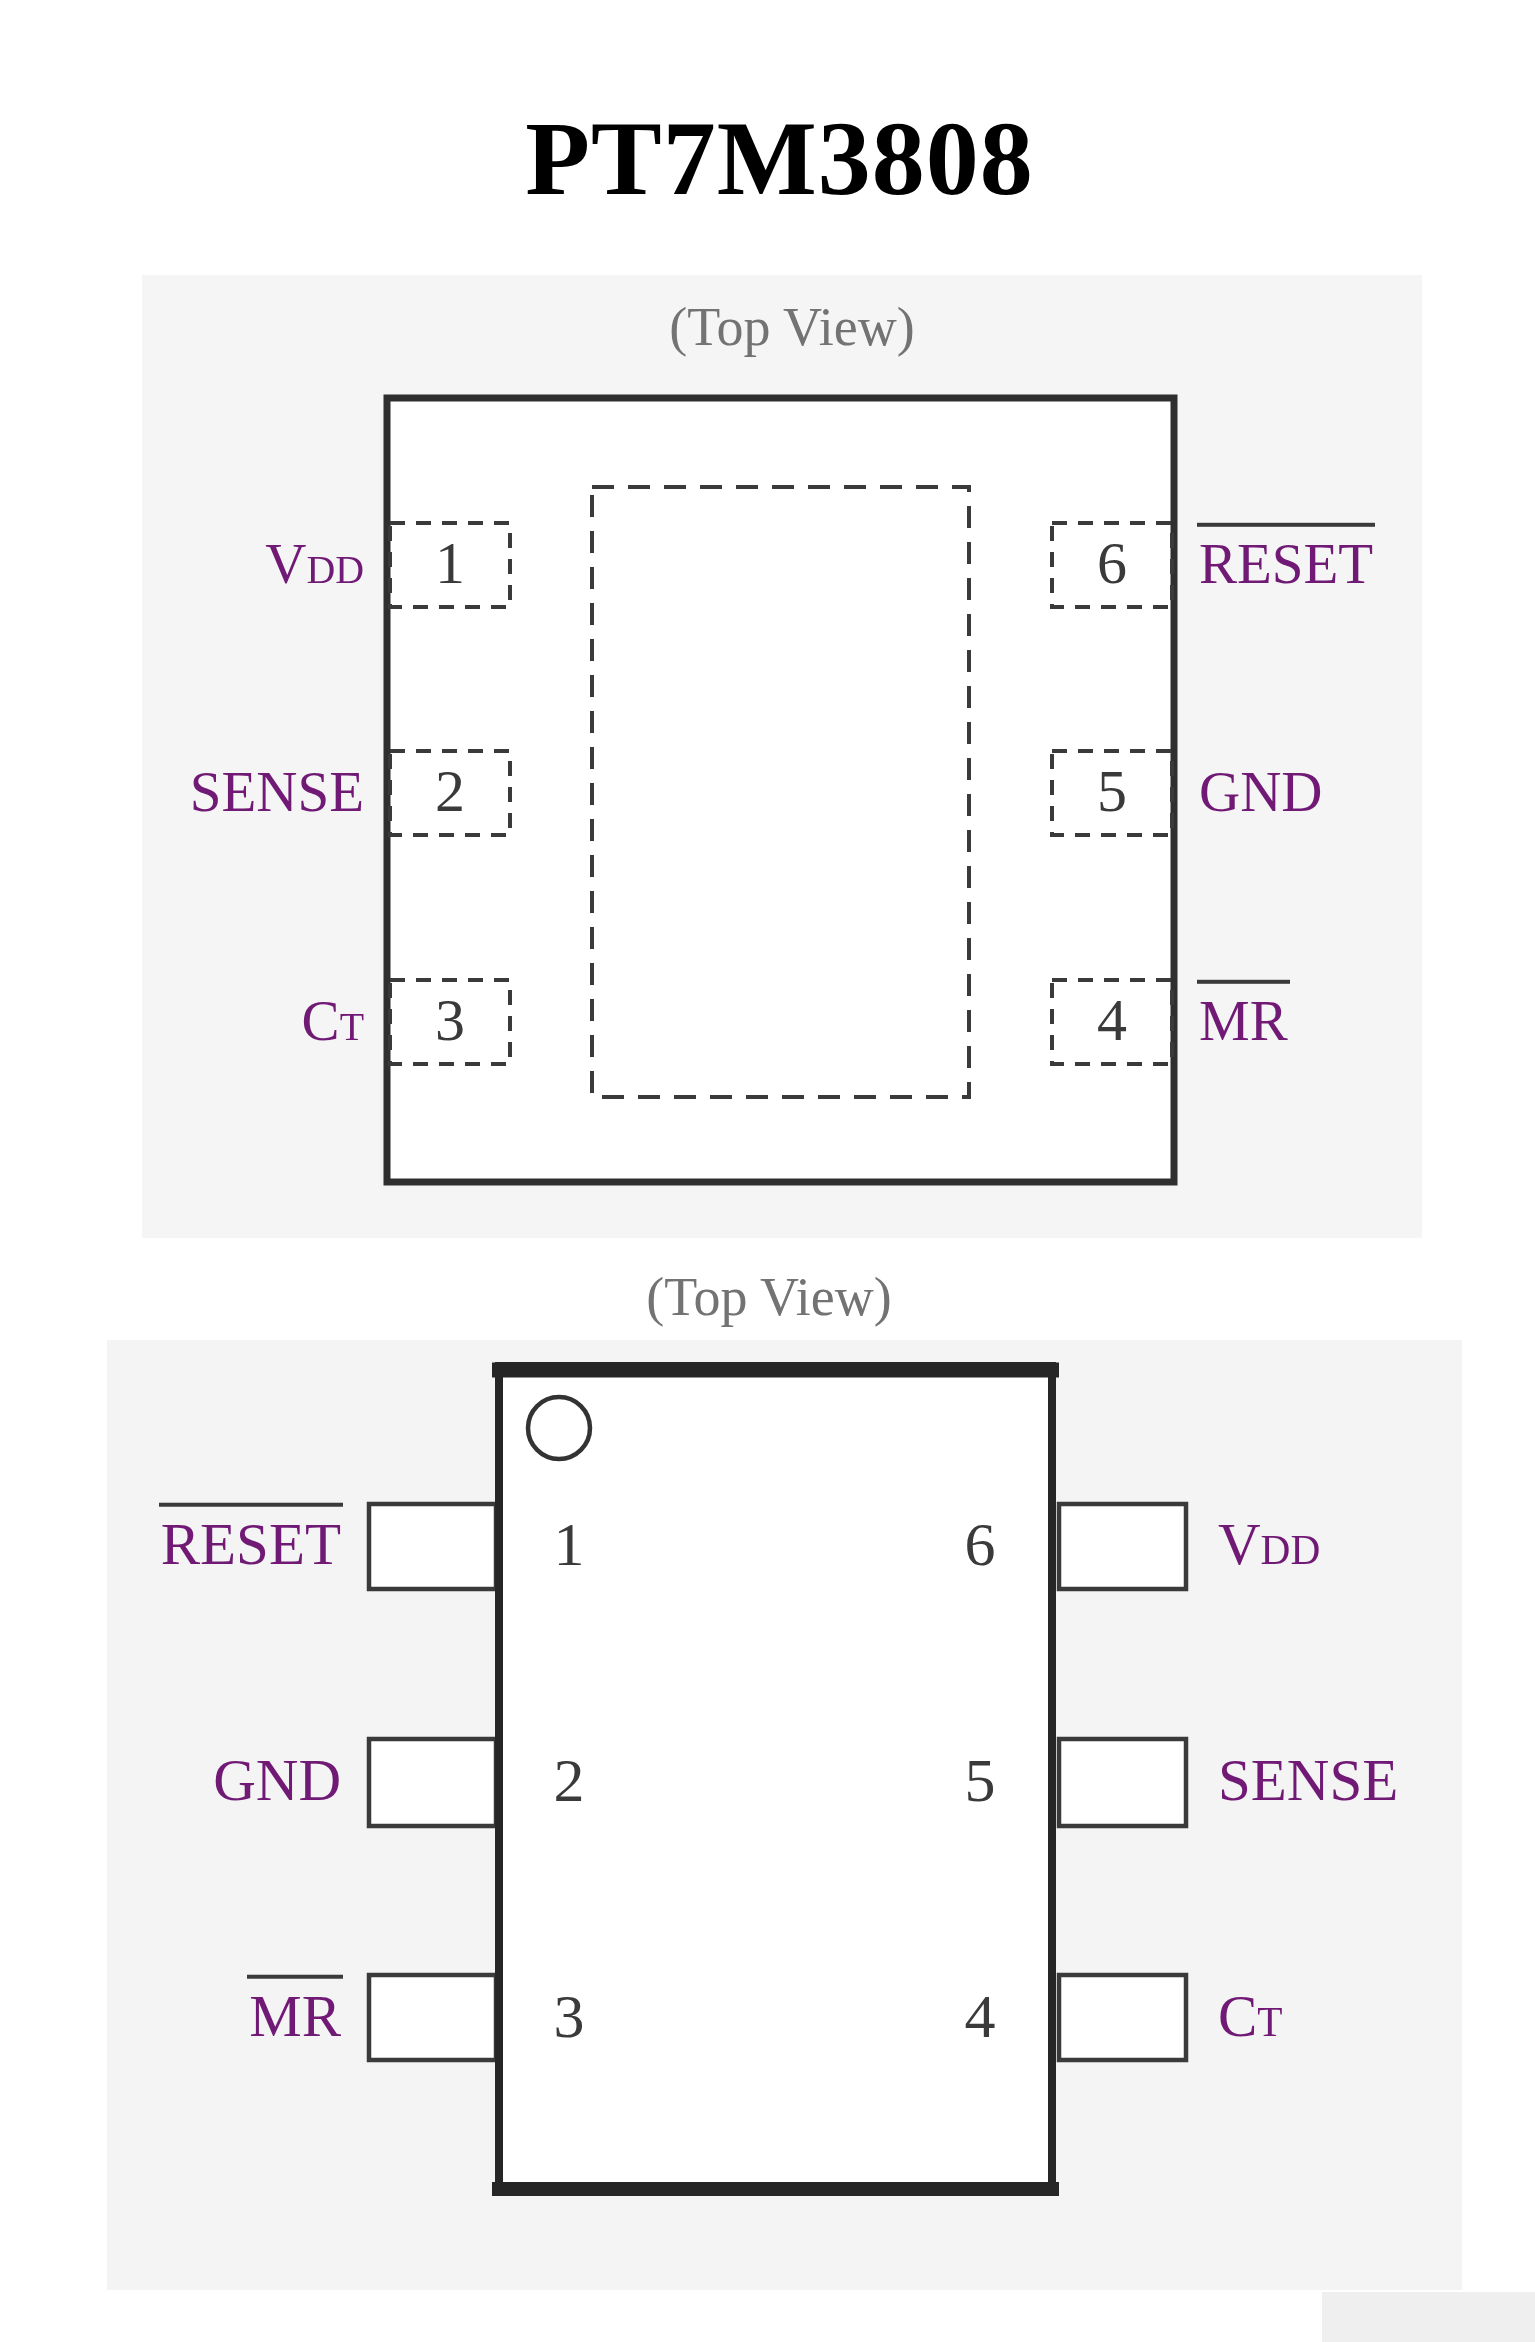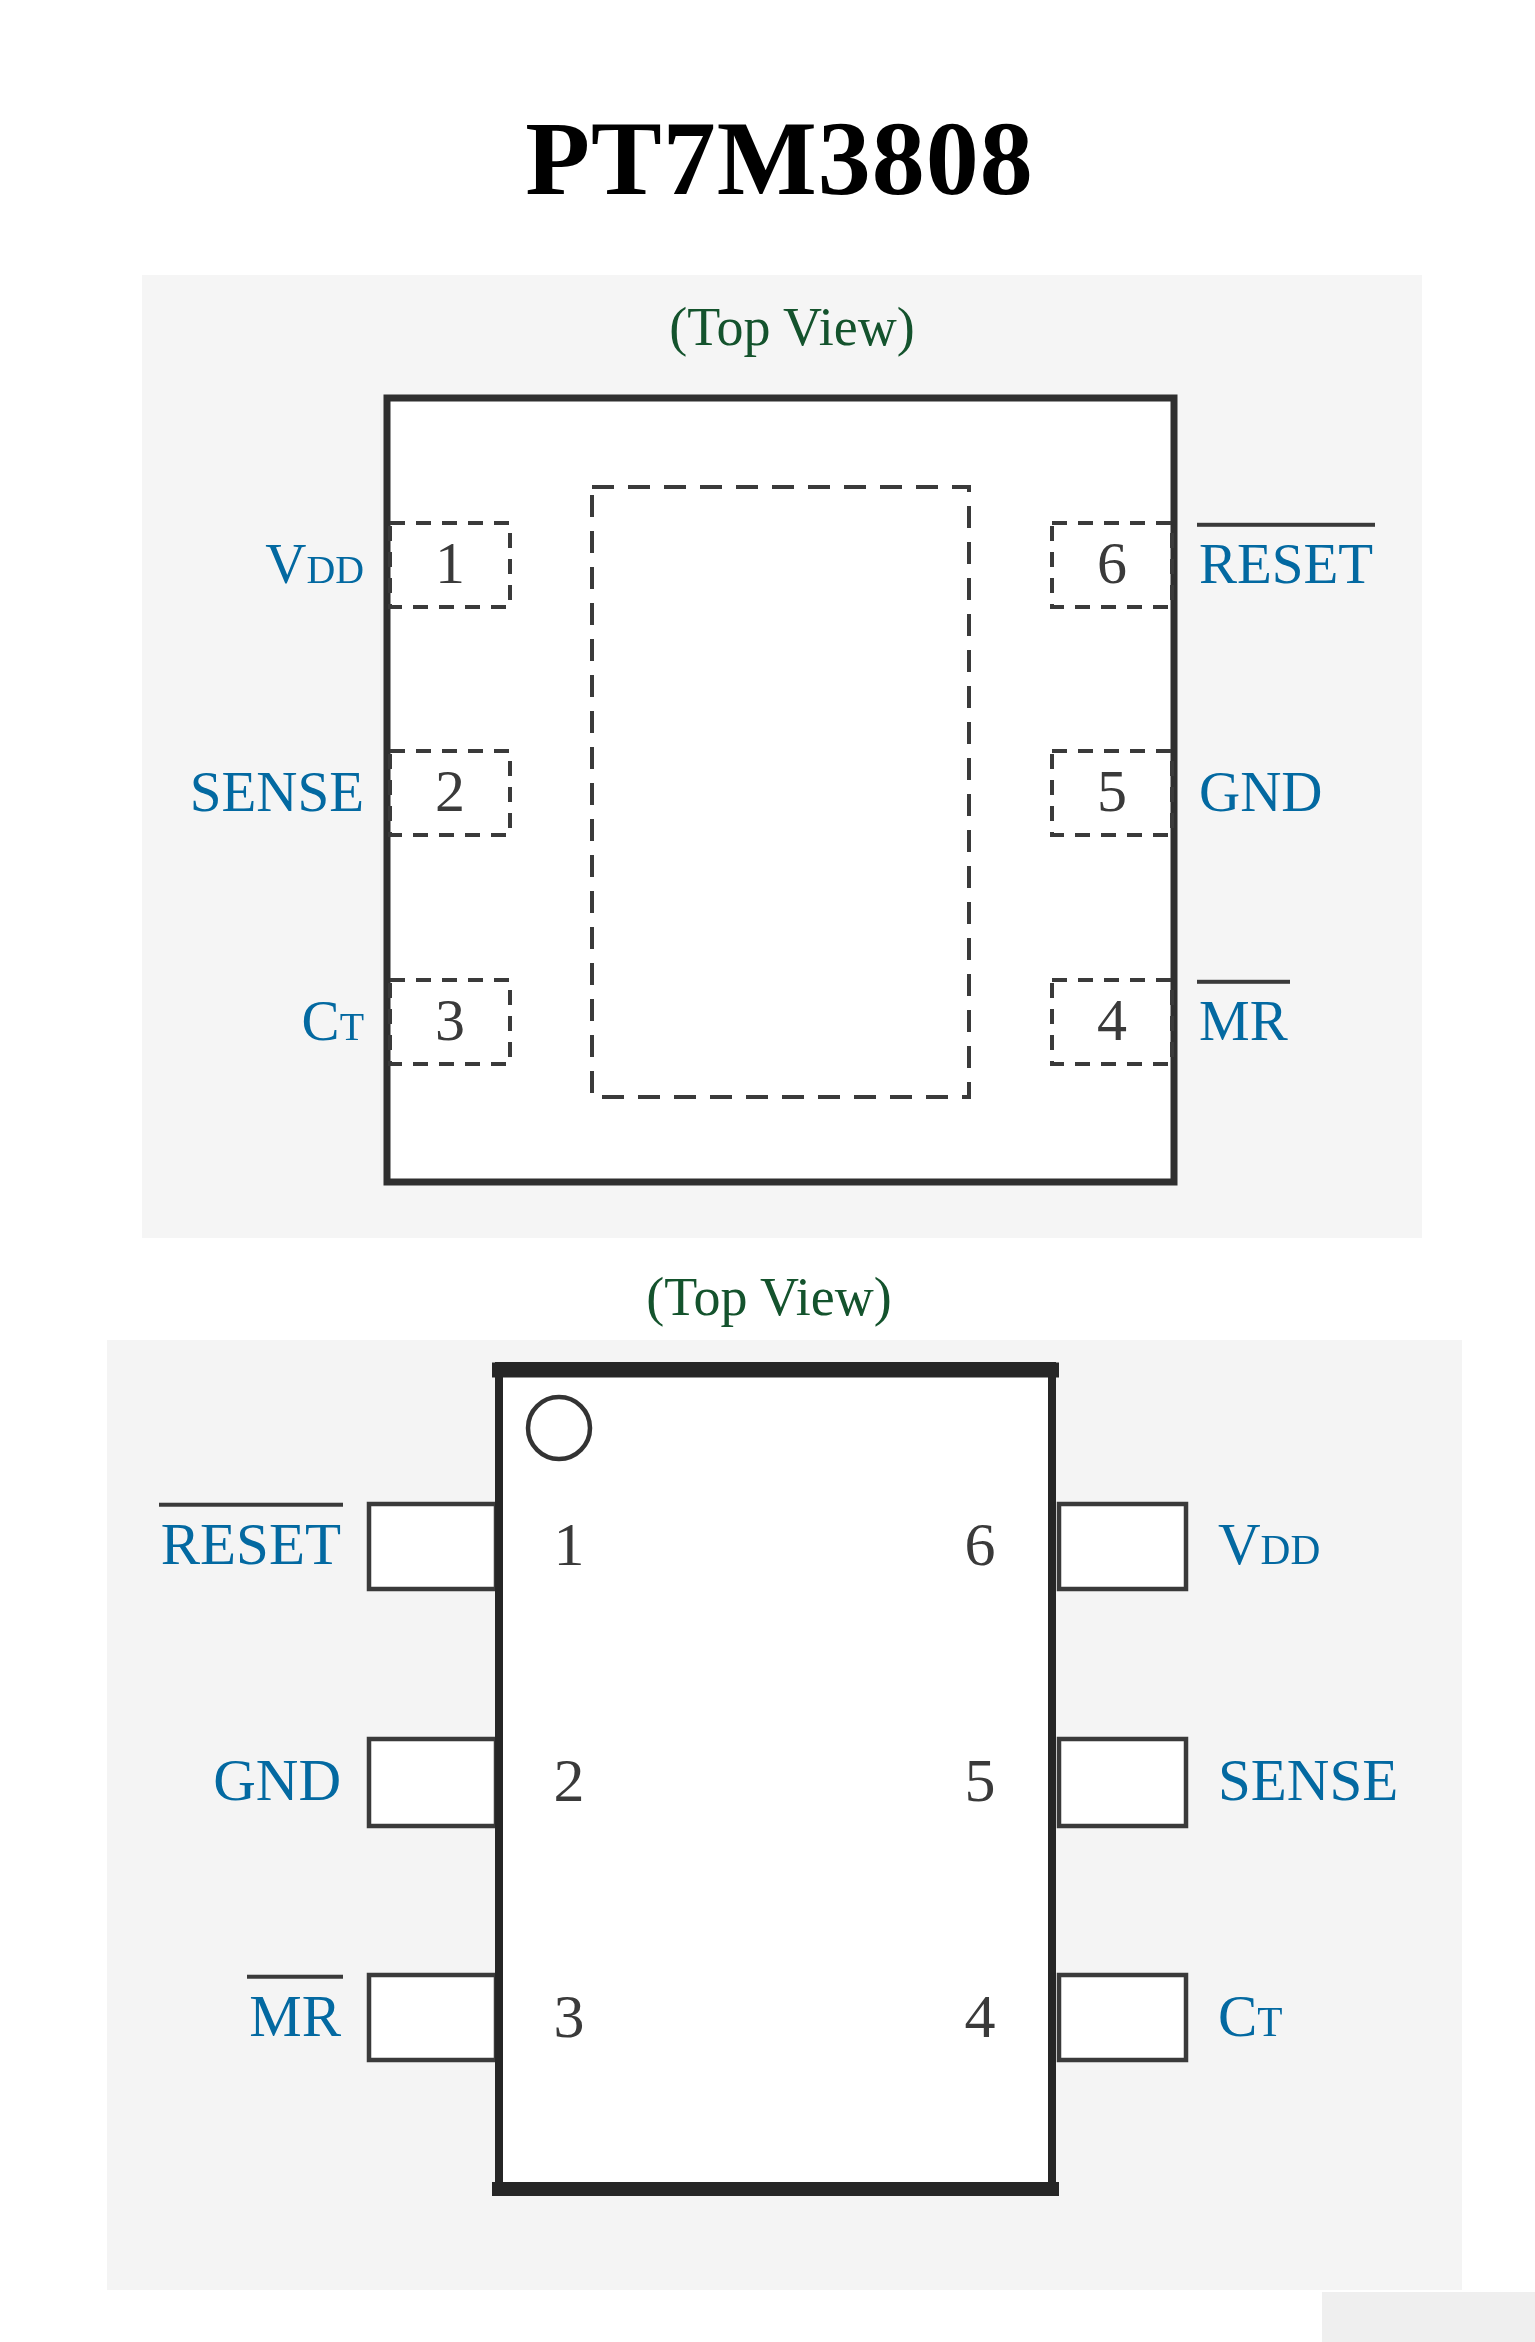--- a/index.html
+++ b/index.html
@@ -9,31 +9,31 @@
   }
   .panel{position:absolute;background:#f5f5f5;}
   #panel2{background:#f4f4f4;}
   #artifact{position:absolute;background:#efefef;}
   #title{
     position:absolute;left:0;top:106px;width:1535px;text-align:center;
     font-size:106px;font-weight:bold;line-height:1;color:#000000;letter-spacing:1px;
   }
   .caption{
     position:absolute;transform:translate(-50%,-50%);
-    font-size:54px;color:#14532d;white-space:nowrap;
+    font-size:54px;color:#737373;white-space:nowrap;
   }
   svg.layer{position:absolute;left:0;top:0;pointer-events:none;}
   .pin-number{
     position:absolute;transform:translate(-50%,-53%);
     font-size:60px;color:#3a3a3a;line-height:1;white-space:nowrap;
   }
   .f2 .pin-number{font-size:62px;}
   .pin-label{
     position:absolute;transform:translateY(-53%);
-    font-size:57px;color:#0369a1;line-height:1;white-space:nowrap;
+    font-size:57px;color:#701a75;line-height:1;white-space:nowrap;
   }
   .f2 .pin-label{font-size:59px;}
   .pin-label.right-align{text-align:right;}
   .sub{font-size:0.70em;}
   .ovl{position:relative;display:inline-block;}
   .ovl::before{
     content:"";position:absolute;left:-2px;right:-2px;top:-12px;
     border-top:4px solid #3a3a3a;
   }
   #thermal-label{

